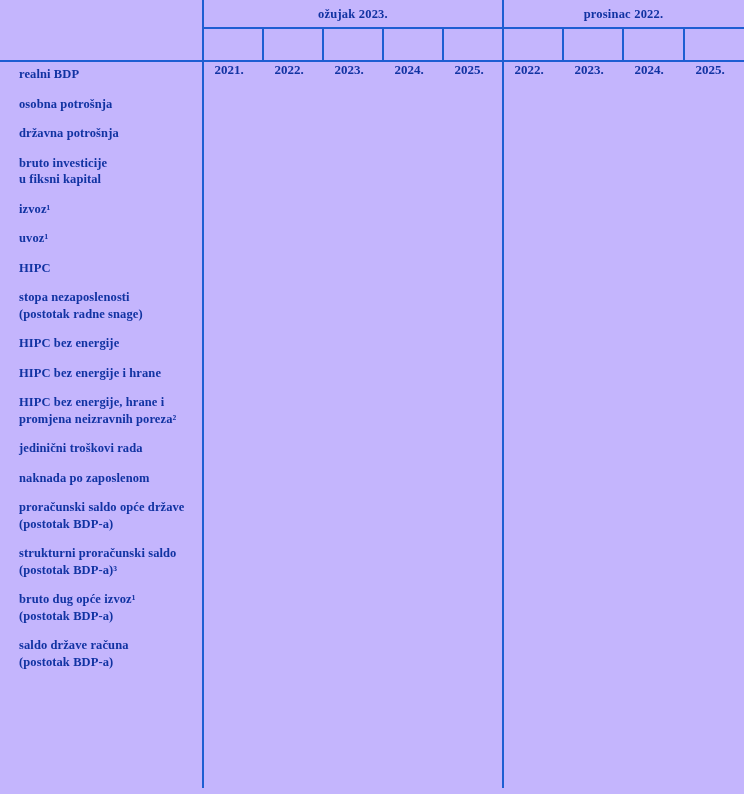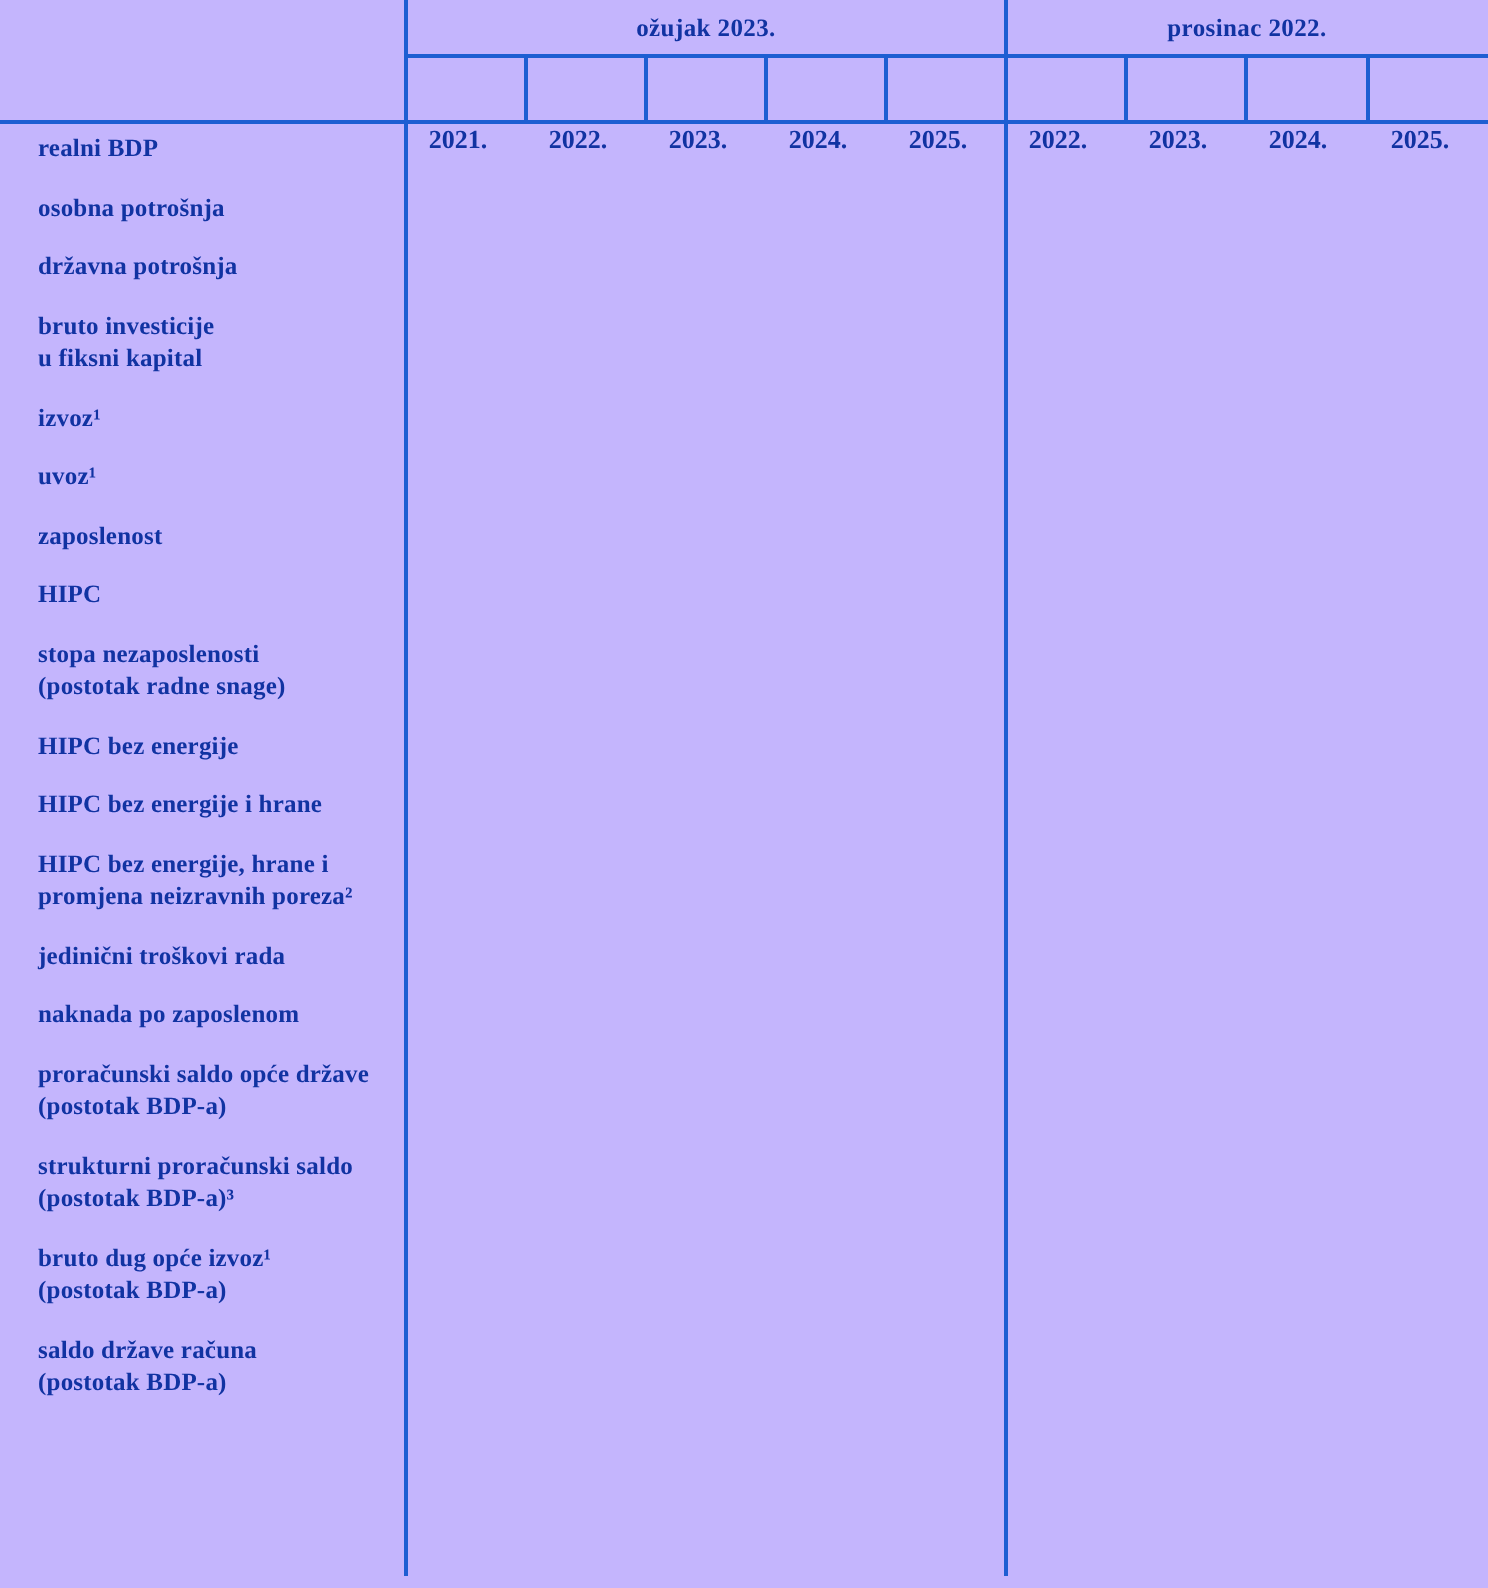--- a/index.html
+++ b/index.html
@@ -124,21 +124,20 @@
   <div class="year-cell" style="left:684px">2025.</div>
 
   <div class="rows">
     <div class="row">realni BDP</div>
     <div class="row sub">osobna potrošnja</div>
     <div class="row sub">državna potrošnja</div>
     <div class="row sub">bruto investicije
 u fiksni kapital</div>
     <div class="row sub">izvoz¹</div>
     <div class="row sub">uvoz¹</div>
-    <div class="row">zaposlenost</div>
     <div class="row">HIPC</div>
     <div class="row">stopa nezaposlenosti
 (postotak radne snage)</div>
     <div class="row sub">HIPC bez energije</div>
     <div class="row sub">HIPC bez energije i hrane</div>
     <div class="row sub">HIPC bez energije, hrane i
 promjena neizravnih poreza²</div>
     <div class="row">jedinični troškovi rada</div>
     <div class="row">naknada po zaposlenom</div>
     <div class="row">proračunski saldo opće države

